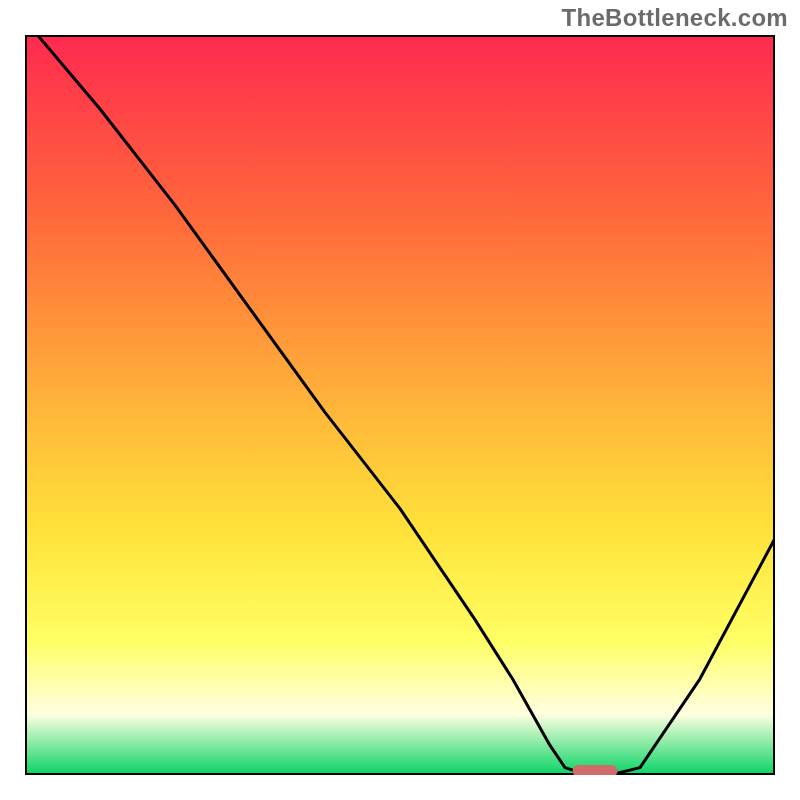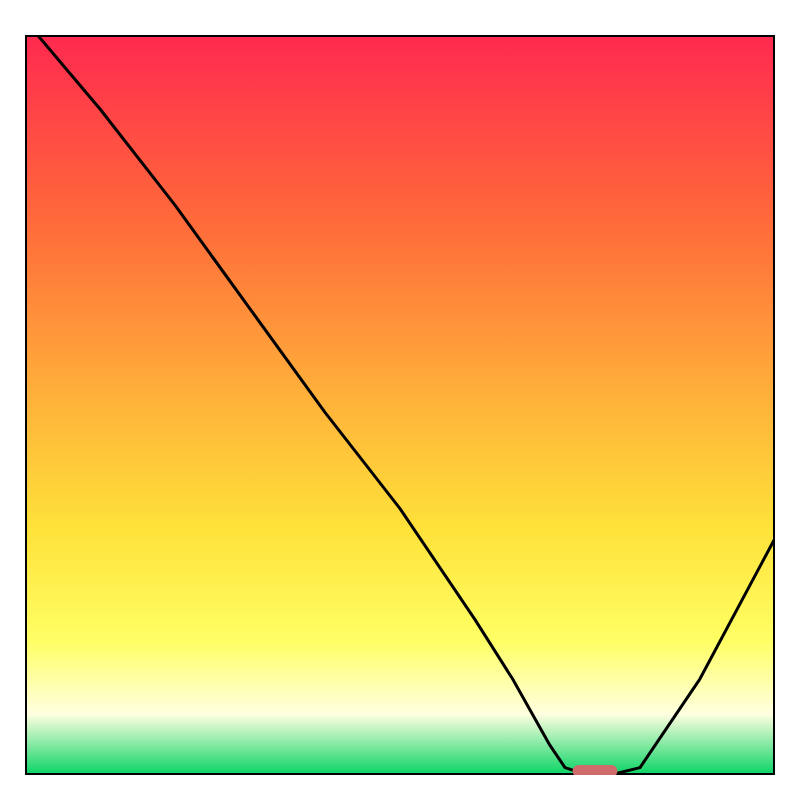--- a/index.html
+++ b/index.html
@@ -34,20 +34,21 @@
     height: 740px;
   }
   .plot svg {
     display: block;
   }
 </style>
 </head>
 <body>
 
 <div class="stage">
+  <div class="watermark">TheBottleneck.com</div>
 
   <div class="plot">
     <svg id="chart-svg" width="750" height="740" viewBox="0 0 750 740">
       <defs>
         <linearGradient id="bg-grad" x1="0" y1="0" x2="0" y2="1">
           <stop id="g0" offset="0%" stop-color="#ff2a4f"></stop>
           <stop id="g1" offset="25%" stop-color="#ff6a3a"></stop>
           <stop id="g2" offset="50%" stop-color="#ffb43a"></stop>
           <stop id="g3" offset="67%" stop-color="#ffe23a"></stop>
           <stop id="g4" offset="82%" stop-color="#ffff64"></stop>

